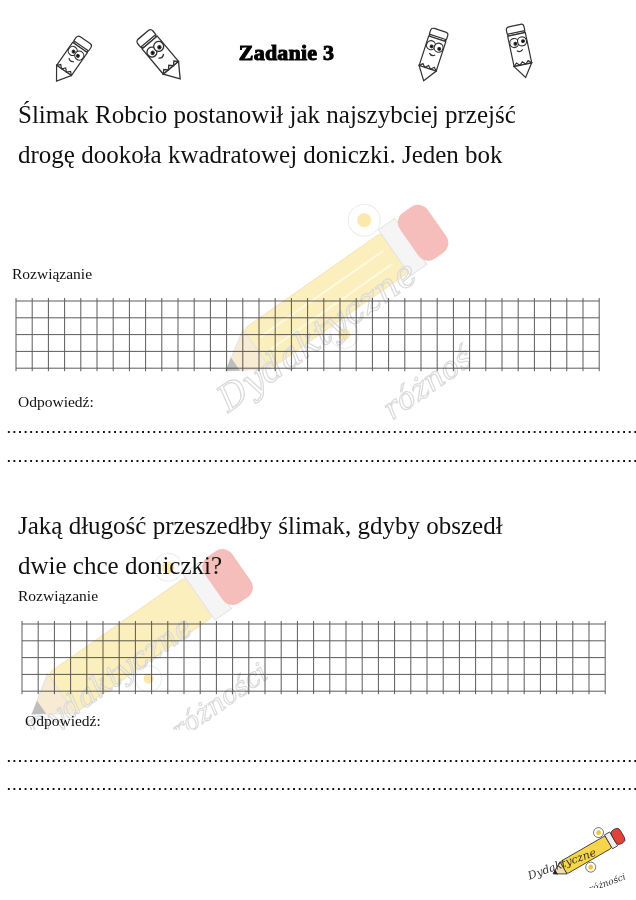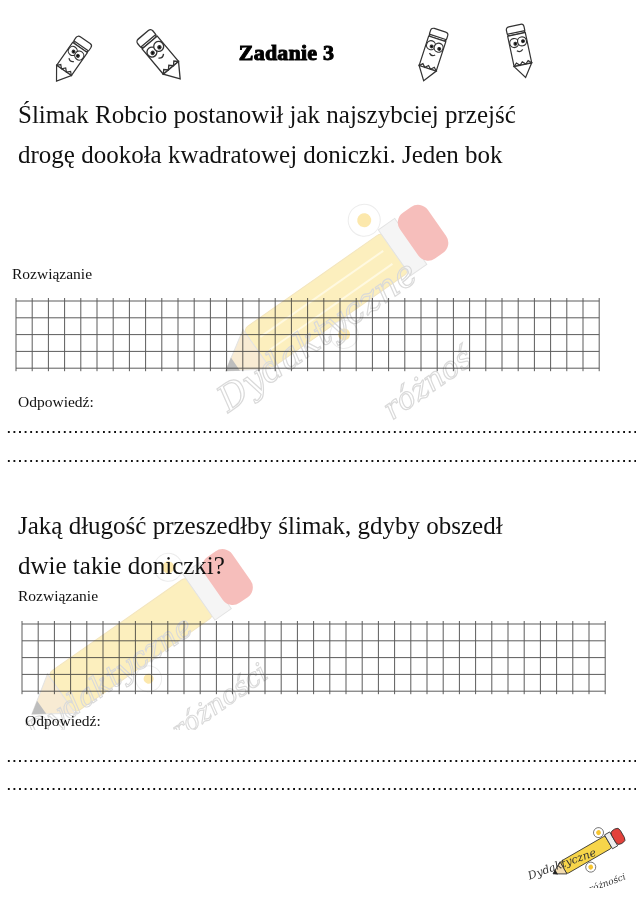--- a/index.html
+++ b/index.html
@@ -195,21 +195,21 @@
       <line x1="2" x2="585.1999999999999" y1="70.2" y2="70.2"></line>
     </g>
 </svg>
 
 <div class="label" style="left:18px; top:393px;">Odpowiedź:</div>
 <div class="dots" style="top:430px;"></div>
 <div class="dots" style="top:459px;"></div>
 
 <div class="question" style="top:492px;margin-top:14px;">
   <div>Jaką długość przeszedłby ślimak, gdyby obszedł</div>
-  <div>dwie takie doniczki?</div>
+  <div>dwie chce doniczki?</div>
 </div>
 
 <div class="label" style="left:18px; top:587px;">Rozwiązanie</div>
 
 <svg class="grid" style="left:20px; top:621px;" width="588" height="76">
   <g stroke="#333" stroke-width="1" opacity="0.8" id="g2">
       <line x1="2" x2="2" y1="0" y2="73.2"></line>
       <line x1="18.2" x2="18.2" y1="0" y2="73.2"></line>
       <line x1="34.4" x2="34.4" y1="0" y2="73.2"></line>
       <line x1="50.599999999999994" x2="50.599999999999994" y1="0" y2="73.2"></line>

